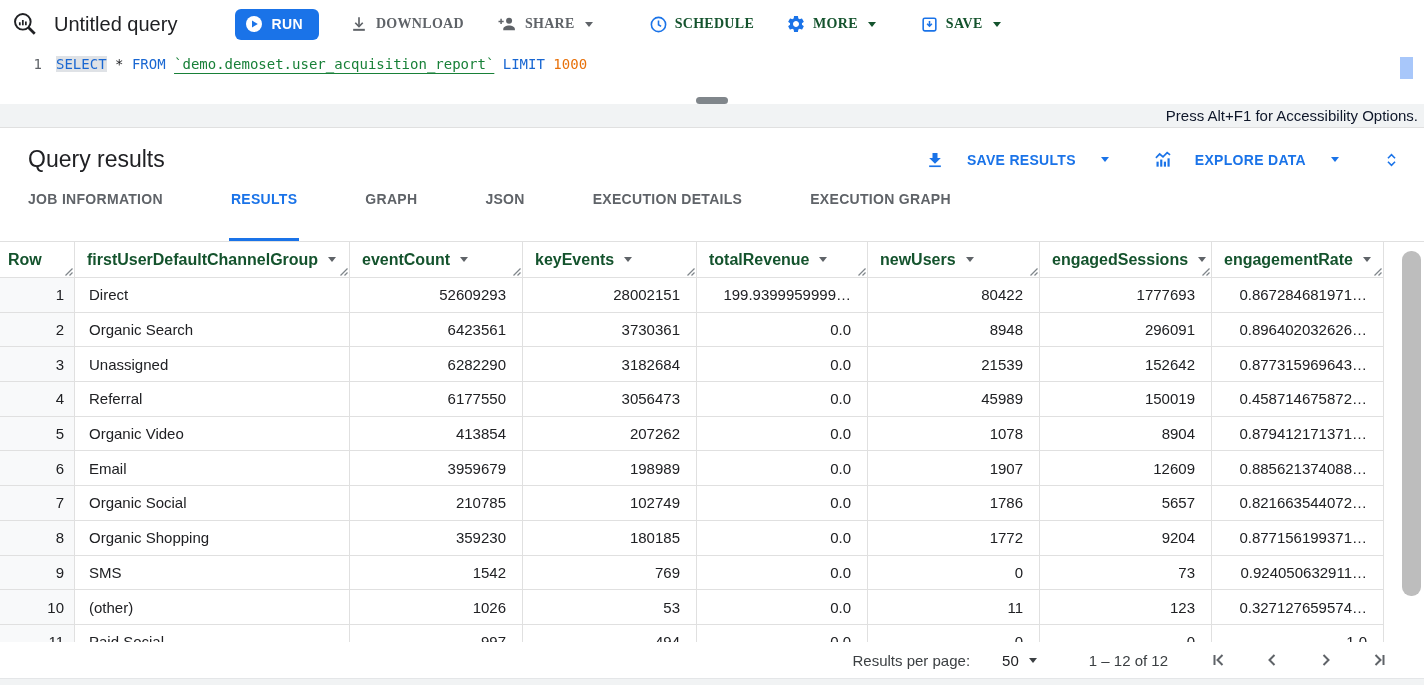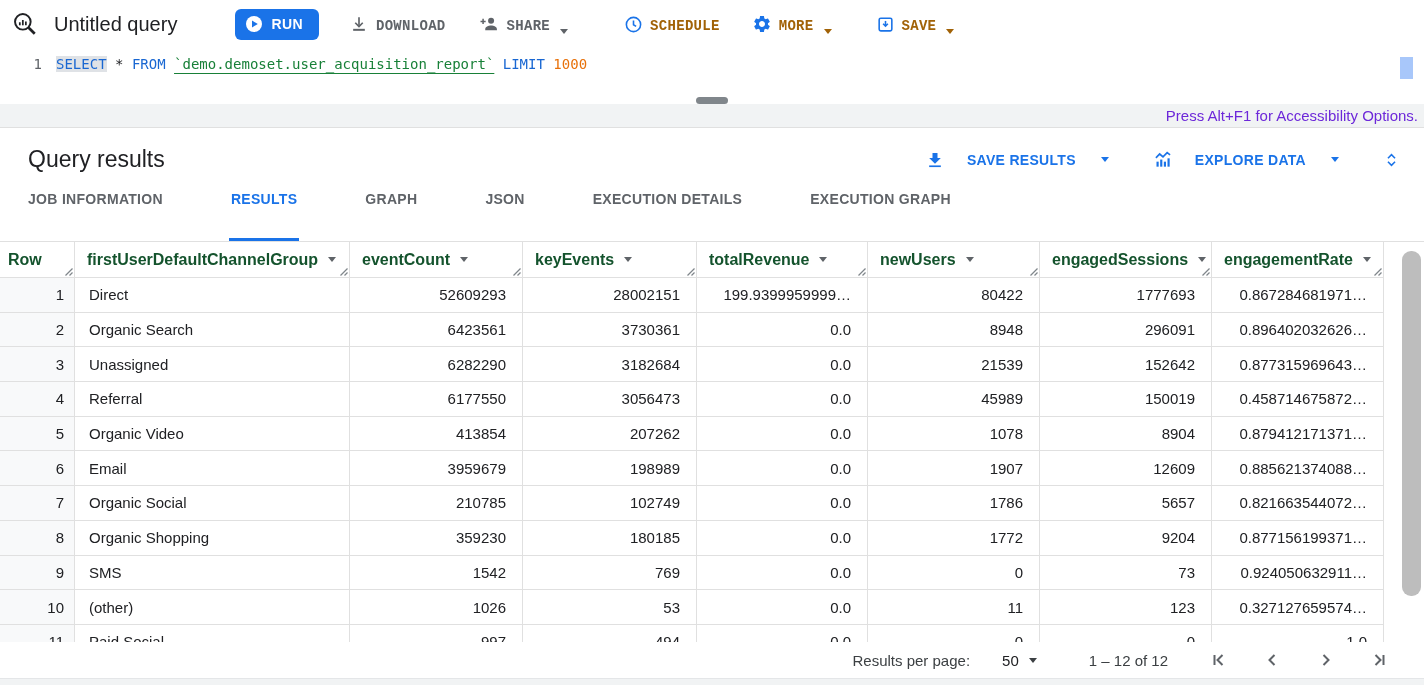--- a/index.html
+++ b/index.html
@@ -13,45 +13,45 @@
   
   .toolbar { height:48px; display:flex; align-items:center; padding-left:12px; background:#fff; }
   .q-icon { width:26px; height:26px; flex:0 0 auto; }
   .tb-title { font-size:20px; margin-left:16px; white-space:nowrap; color:#202124; }
   .run-btn {
     margin-left:58px; height:31px; padding:0 16px 0 10px; border:none; border-radius:6px;
     background:#1a73e8; color:#fff; display:flex; align-items:center; gap:8px;
     font-family:inherit; font-size:14px; font-weight:700; letter-spacing:.4px; cursor:pointer;
   }
   .tb-item {
-    display:flex; align-items:flex-end; gap:7px; background:none; border:none; padding:0;
-    font-family:Liberation Mono, monospace; font-size:14px; font-weight:700; letter-spacing:.3px; cursor:pointer; white-space:nowrap;
+    display:flex; align-items:center; gap:7px; background:none; border:none; padding:0;
+    font-family:Liberation Serif, serif; font-size:14px; font-weight:700; letter-spacing:.3px; cursor:pointer; white-space:nowrap;
   }
   .tb-gray { color:#5f6368; }
-  .tb-blue { color:#a16207; }
+  .tb-blue { color:#14532d; }
   .ml30{margin-left:30px;} .ml32{margin-left:32px;} .ml56{margin-left:56px;} .ml44{margin-left:44px;}
   .caret { width:0; height:0; border-left:4.5px solid transparent; border-right:4.5px solid transparent;
            border-top:5px solid currentColor; margin-left:3px; display:inline-block; }
 
   
   .editor { position:relative; height:56px; display:flex; background:#fff; }
   .gutter { width:56px; padding:8px 14px 0 0; text-align:right; color:#5f6368;
             font-family:"DejaVu Sans Mono", monospace; font-size:14px; }
   .code { padding-top:8px; font-family:"DejaVu Sans Mono", monospace; font-size:14px; white-space:pre; }
   .tok-kw { color:#1967d2; }
   .tok-hl { background:#dfe2e6; }
   .tok-op { color:#202124; }
   .tok-table { color:#188038; text-decoration:underline; text-underline-offset:4px; cursor:pointer; }
   .tok-num { color:#e8710a; }
   .ed-thumb { position:absolute; right:11px; top:9px; width:13px; height:22px; background:#a8c7fa; }
 
   
   .acc-strip { position:relative; height:24px; background:#f1f3f4; border-bottom:1px solid #e0e0e0;
                display:flex; align-items:center; justify-content:flex-end; padding-right:6px;
-               font-size:15px; color:#6d28d9; }
+               font-size:15px; color:#0f172a; }
   .drag-handle { position:absolute; left:50%; top:-7px; transform:translateX(-50%);
                  width:32px; height:7px; border-radius:3.5px; background:#80868b; cursor:row-resize; }
 
   
   .results-header { height:63px; display:flex; align-items:center; padding:0 24px 0 28px; background:#fff; }
   .rh-title { font-size:23px; color:#202124; }
   .rh-actions { margin-left:auto; display:flex; align-items:center; gap:44px; }
   .rh-btn { display:flex; align-items:center; gap:22px; color:#1a73e8; background:none; border:none; padding:0;
             font-family:inherit; font-size:14px; font-weight:700; letter-spacing:.3px; cursor:pointer; }
   .rh-collapse { background:none; border:none; padding:0; cursor:pointer; display:flex; align-items:center; }

